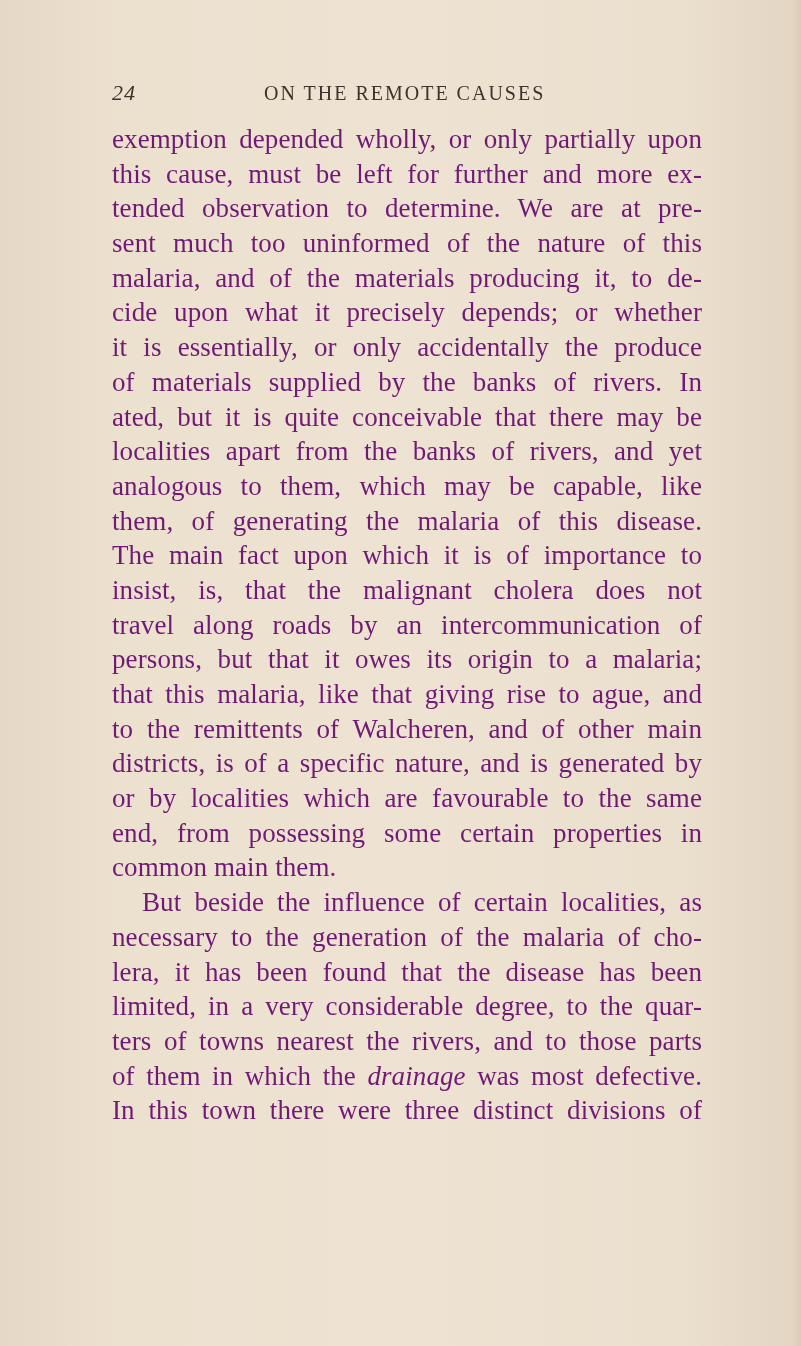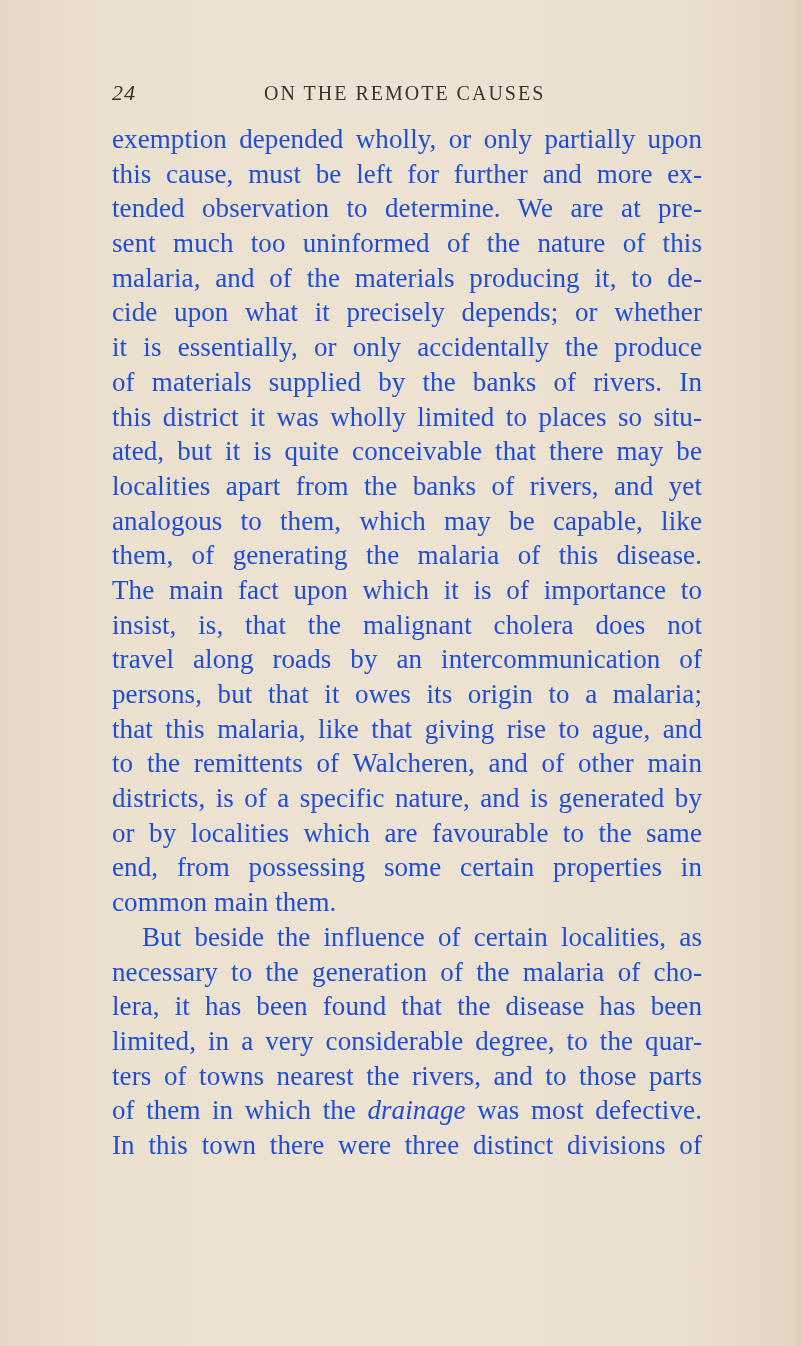--- a/index.html
+++ b/index.html
@@ -66,21 +66,21 @@
     }
     .line {
       display: block;
       height: 34.7px;
       line-height: 34.7px;
       font-size: 27px;
       white-space: nowrap;
       text-align: justify;
       text-align-last: justify;
       letter-spacing: 0.1px;
-      color: #1d4ed8;
+      color: #701a75;
     }
     .line.last {
       text-align-last: left;
     }
     .line.indent {
       padding-left: 30px;
       font-family: Liberation Serif, serif;
     }
     .line em {
       font-style: italic;
@@ -99,21 +99,20 @@
 
   <div class="body-text">
     <span class="line">exemption depended wholly, or only partially upon</span>
     <span class="line">this cause, must be left for further and more ex-</span>
     <span class="line">tended observation to determine.  We are at pre-</span>
     <span class="line">sent much too uninformed of the nature of this</span>
     <span class="line">malaria, and of the materials producing it, to de-</span>
     <span class="line">cide upon what it precisely depends; or whether</span>
     <span class="line">it is essentially, or only accidentally the produce</span>
     <span class="line">of materials supplied by the banks of rivers.  In</span>
-    <span class="line">this district it was wholly limited to places so situ-</span>
     <span class="line">ated, but it is quite conceivable that there may be</span>
     <span class="line">localities apart from the banks of rivers, and yet</span>
     <span class="line">analogous to them, which may be capable, like</span>
     <span class="line">them, of generating the malaria of this disease.</span>
     <span class="line">The main fact upon which it is of importance to</span>
     <span class="line">insist, is, that the malignant cholera does not</span>
     <span class="line">travel along roads by an intercommunication of</span>
     <span class="line">persons, but that it owes its origin to a malaria;</span>
     <span class="line">that this malaria, like that giving rise to ague, and</span>
     <span class="line">to the remittents of Walcheren, and of other main</span>

